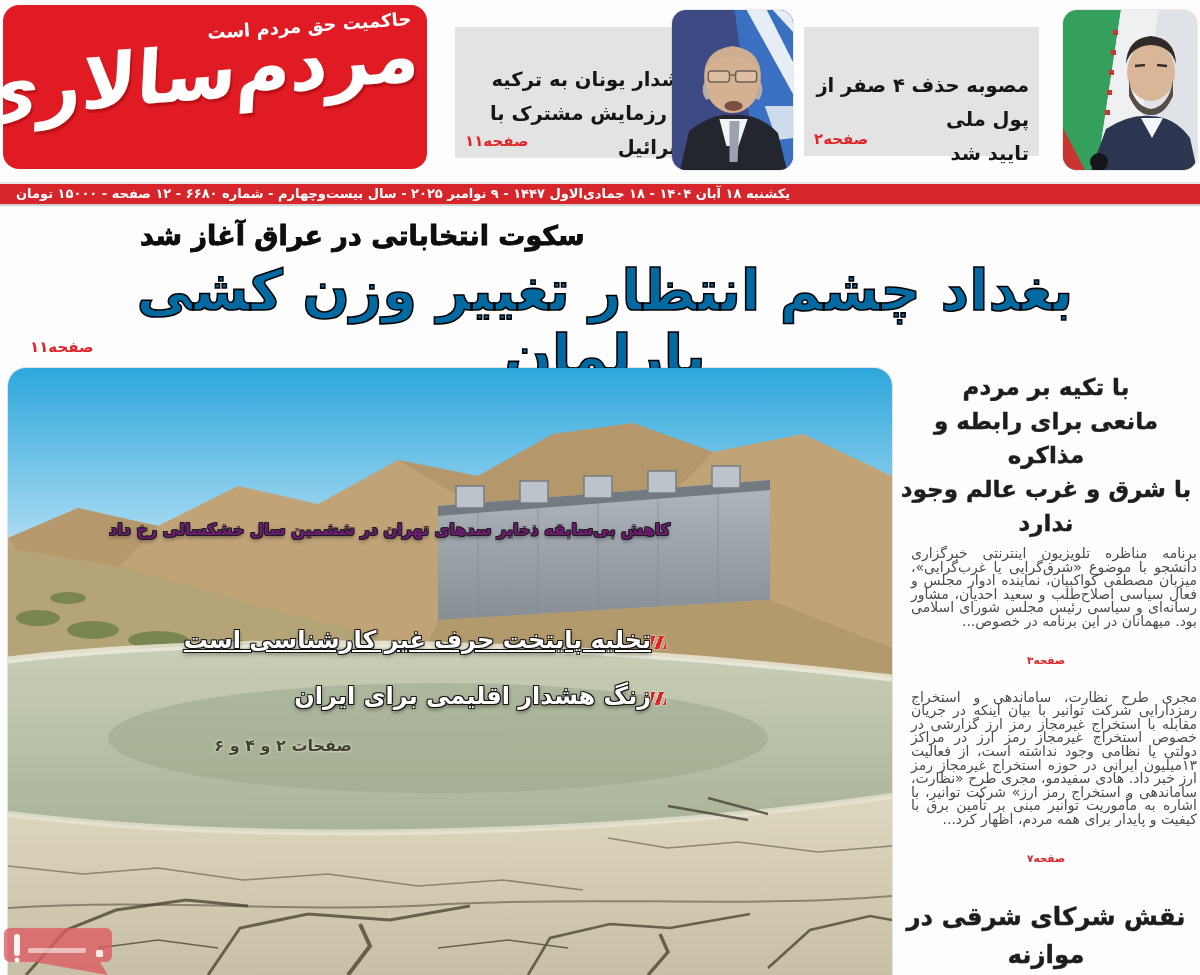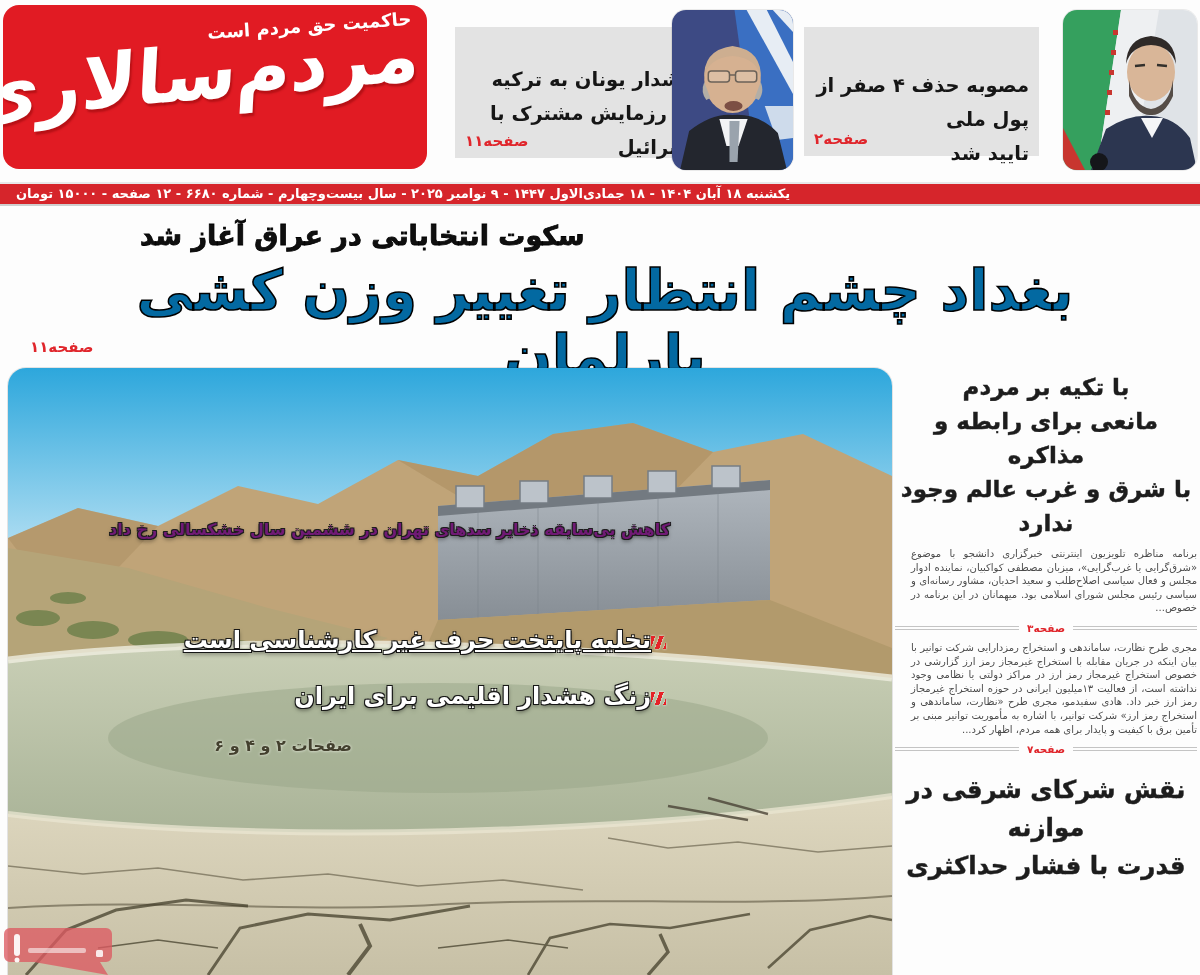--- a/index.html
+++ b/index.html
@@ -68,23 +68,23 @@
 
   
   .watermark { left:4px; top:926px; width:110px; height:49px; }
 
   
   .right-col { left:895px; top:368px; width:302px; }
   .article-headline { text-align:center; color:#1d1d1d; font-weight:bold;
                       -webkit-text-stroke:0.4px #222; }
   .ah-1 { font-size:23px; line-height:34px; margin-top:2px; }
   .ah-2, .ah-3 { font-size:24.5px; line-height:38px; margin-top:16px; }
-  .article-body { margin-top:7px; font-size:10px; line-height:13.6px; color:#4c4c4c;
+  .article-body { margin-top:7px; font-size:14px; line-height:13.6px; color:#4c4c4c;
                   text-align:justify; direction:rtl;margin-left:16px; }
-  .divider { display:flex; align-items:center; gap:8px; margin-top:7px; }
+  .divider { display:flex; align-items:center; gap:16px; margin-top:7px;flex-direction:column; }
   .divider .rule { flex:1; height:4px; border-top:1px solid #c4c4c4; border-bottom:1px solid #c4c4c4; }
   .divider .page-ref { font-size:10.5px; white-space:nowrap; }
 </style>
 </head>
 <body>
 
 <div class="page">
 
   <div class="abs logo-box">
     <div class="logo-tagline">حاکمیت حق مردم است</div>

